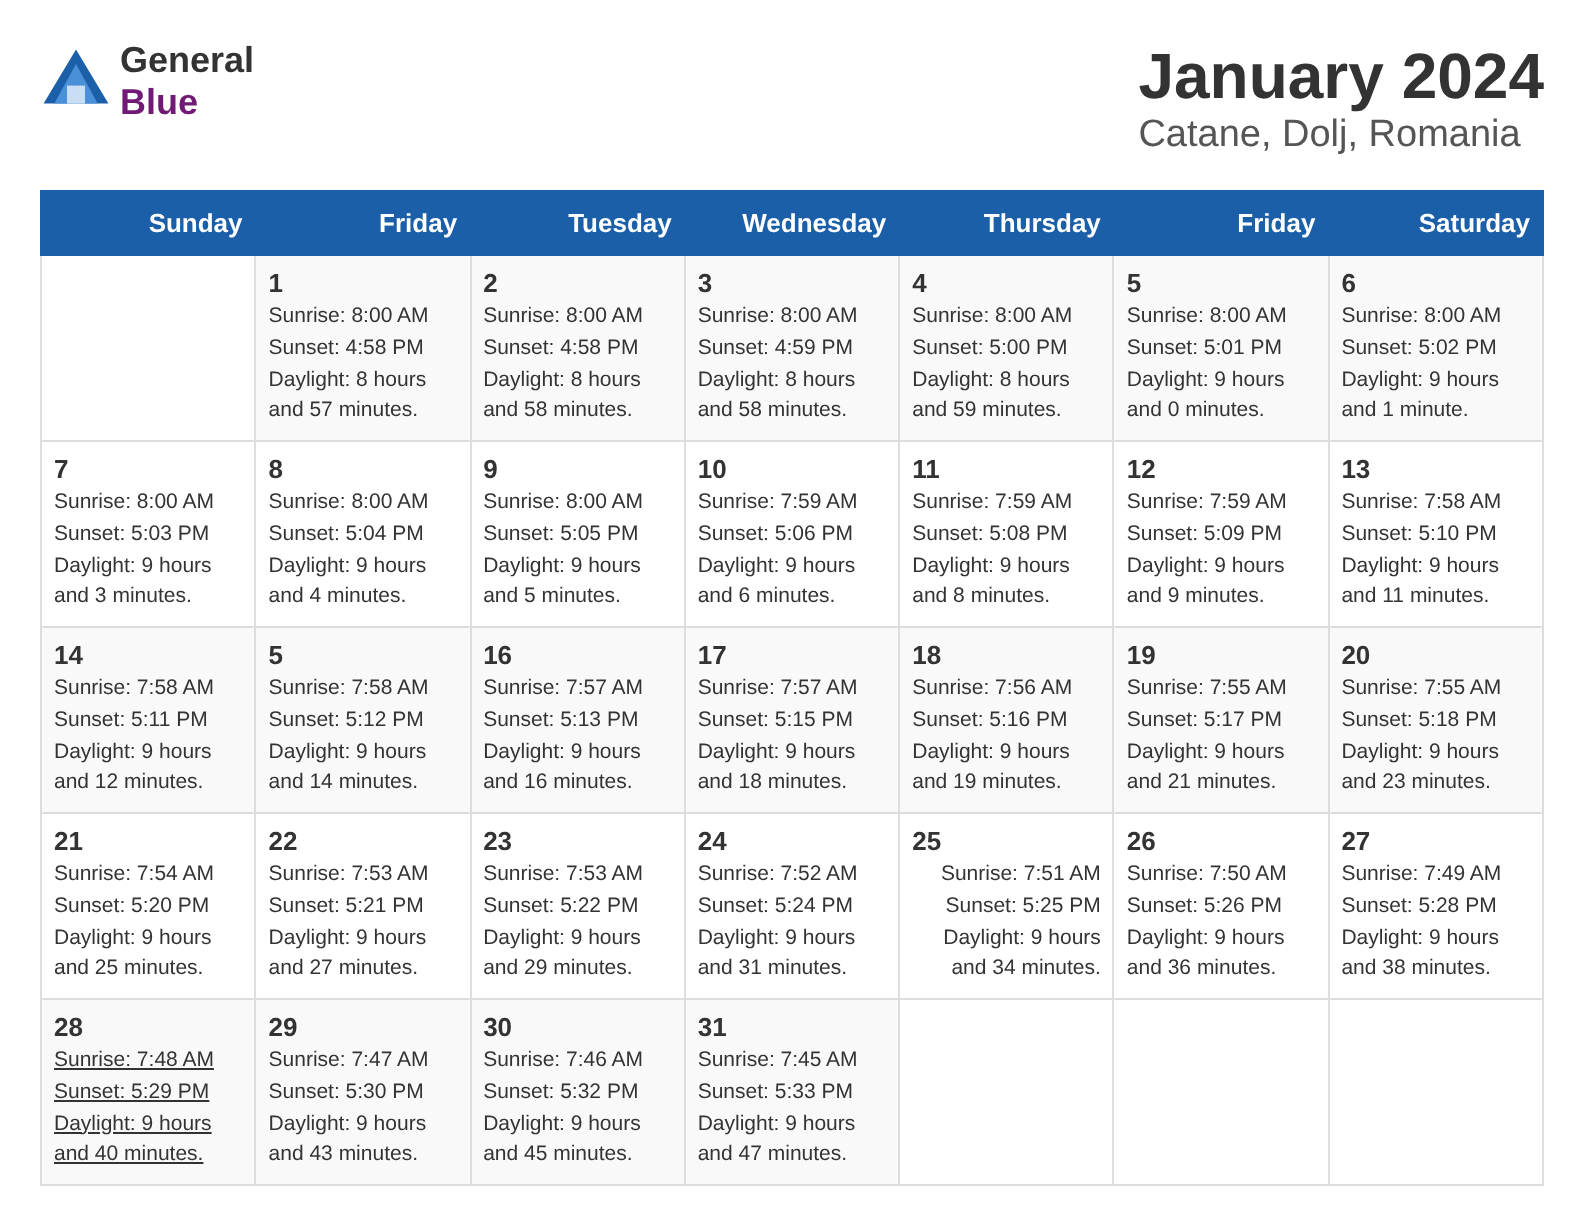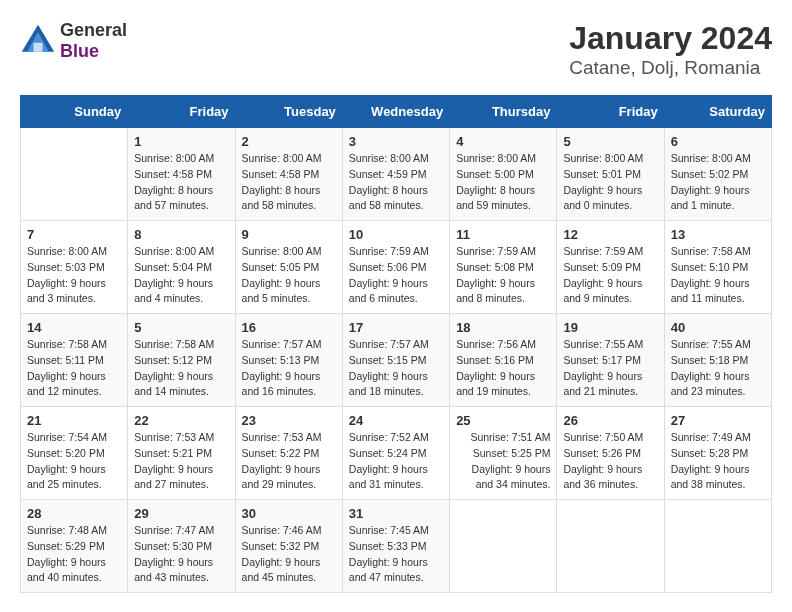--- a/index.html
+++ b/index.html
@@ -253,21 +253,21 @@
 and 19 minutes.</div>
         </td>
         <td>
           <span class="day-number">19</span>
           <div class="day-info" style="white-space: pre-line;">Sunrise: 7:55 AM
 Sunset: 5:17 PM
 Daylight: 9 hours
 and 21 minutes.</div>
         </td>
         <td>
-          <span class="day-number">40</span>
+          <span class="day-number">20</span>
           <div class="day-info" style="white-space: pre-line;">Sunrise: 7:55 AM
 Sunset: 5:18 PM
 Daylight: 9 hours
 and 23 minutes.</div>
         </td>
       </tr>
       <tr>
         <td>
           <span class="day-number">21</span>
           <div class="day-info" style="white-space: pre-line;">Sunrise: 7:54 AM
@@ -314,21 +314,21 @@
           <span class="day-number">27</span>
           <div class="day-info" style="white-space: pre-line;">Sunrise: 7:49 AM
 Sunset: 5:28 PM
 Daylight: 9 hours
 and 38 minutes.</div>
         </td>
       </tr>
       <tr>
         <td>
           <span class="day-number">28</span>
-          <div class="day-info" style="white-space: pre-line;">Sunrise: 7:48 AM
+          <div class="day-info" style="white-space: pre-line; text-decoration: underline;">Sunrise: 7:48 AM
 Sunset: 5:29 PM
 Daylight: 9 hours
 and 40 minutes.</div>
         </td>
         <td>
           <span class="day-number">29</span>
           <div class="day-info" style="white-space: pre-line;">Sunrise: 7:47 AM
 Sunset: 5:30 PM
 Daylight: 9 hours
 and 43 minutes.</div>

